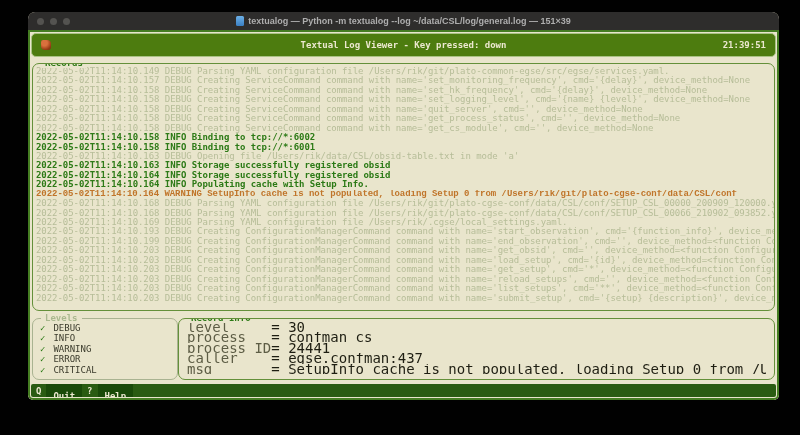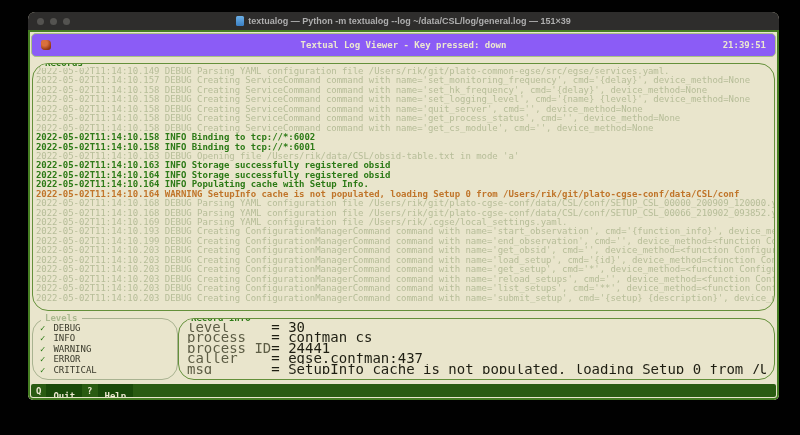--- a/index.html
+++ b/index.html
@@ -13,41 +13,41 @@
   .traffic { position:absolute; left:9px; top:6px; display:flex; gap:6px; }
   .tdot { width:7px; height:7px; border-radius:50%; background:#545350; }
   .titlebar-title { margin:0 auto; display:flex; align-items:center; gap:4px;
                     color:#aeaeae; font-family:"Liberation Sans", sans-serif; font-size:9px; font-weight:bold;
                     white-space:nowrap; overflow:hidden; }
   .doc-icon { display:inline-block; width:8px; height:10px; background:linear-gradient(#6db1e8,#3a7fc2);
               border-radius:1.5px; flex:0 0 auto; }
   
   .terminal { height:370px; background:#e9e5cc; border:2px solid #457d22; border-radius:0 0 5px 5px;
               display:flex; flex-direction:column; overflow:hidden; }
-  .app-header { flex:0 0 24px; margin:1px 1px 0; background:#8b5cf6; border:1px solid #a9c384;
+  .app-header { flex:0 0 24px; margin:1px 1px 0; background:#4d7c0f; border:1px solid #a9c384;
                 border-radius:5px; position:relative; display:flex; align-items:center; padding:0 9px;
                 color:#ece8d0; font-size:9px; font-weight:bold; }
   .log-icon { width:10px; height:10px; border-radius:2px 4px 3px 4px;
               background:radial-gradient(circle at 35% 30%, #d9703d 0 30%, #993c16 70%, #6f2a0e);
               flex:0 0 auto; }
   .app-title { position:absolute; left:0; right:0; text-align:center; }
   .clock { margin-left:auto; position:relative; }
   
-  .panel { position:relative; border:1px solid #64903a; border-radius:16px; background:#e9e5cc; }
+  .panel { position:relative; border:1px solid #64903a; border-radius:7px; background:#e9e5cc; }
   .panel-title { position:absolute; top:-6px; left:8px; background:#e9e5cc; padding:0 4px;
                  font-size:9px; font-weight:bold; line-height:10px; white-space:nowrap; }
   .t-green { color:#2c7a16; }
   .t-faded { color:#a9b88e; }
   .records { flex:1 1 auto; margin:6px 2px 0; overflow:hidden; }
   .records-body { padding:3px 0 0 3px; overflow:hidden; height:100%; }
   .log-line { white-space:pre; overflow:hidden; font-size:9px; line-height:9.45px; height:9.45px;
               letter-spacing:-0.05px; }
   .log-line.debug   { color:#b6bd98; }
   .log-line.info    { color:#2c7a16; font-weight:bold; }
-  .log-line.warning { color:#c0752a; font-weight:bold; }
+  .log-line.warning { color:#c0752a; font-weight:bold;font-family:Liberation Mono, monospace; }
   .bottom-row { flex:0 0 62px; display:flex; gap:0; margin:7px 2px 0; }
   .levels { flex:0 0 146px; border-color:#a9b391; }
   .levels-body { padding:4px 7px 0; }
   .level-row { display:flex; gap:8px; font-size:9px; line-height:10.4px; }
   .check { color:#2c7a16; font-weight:bold; }
   .level-label { color:#3b3b2c; }
   .record-info { flex:1 1 auto; overflow:hidden; }
   .ri-body { padding:3px 8px 0; }
   .ri-row { display:flex; white-space:pre; overflow:hidden; font-size:14px; line-height:10.4px; }
   .ri-key { color:#5d5d45; width:10ch; flex:0 0 auto; }

